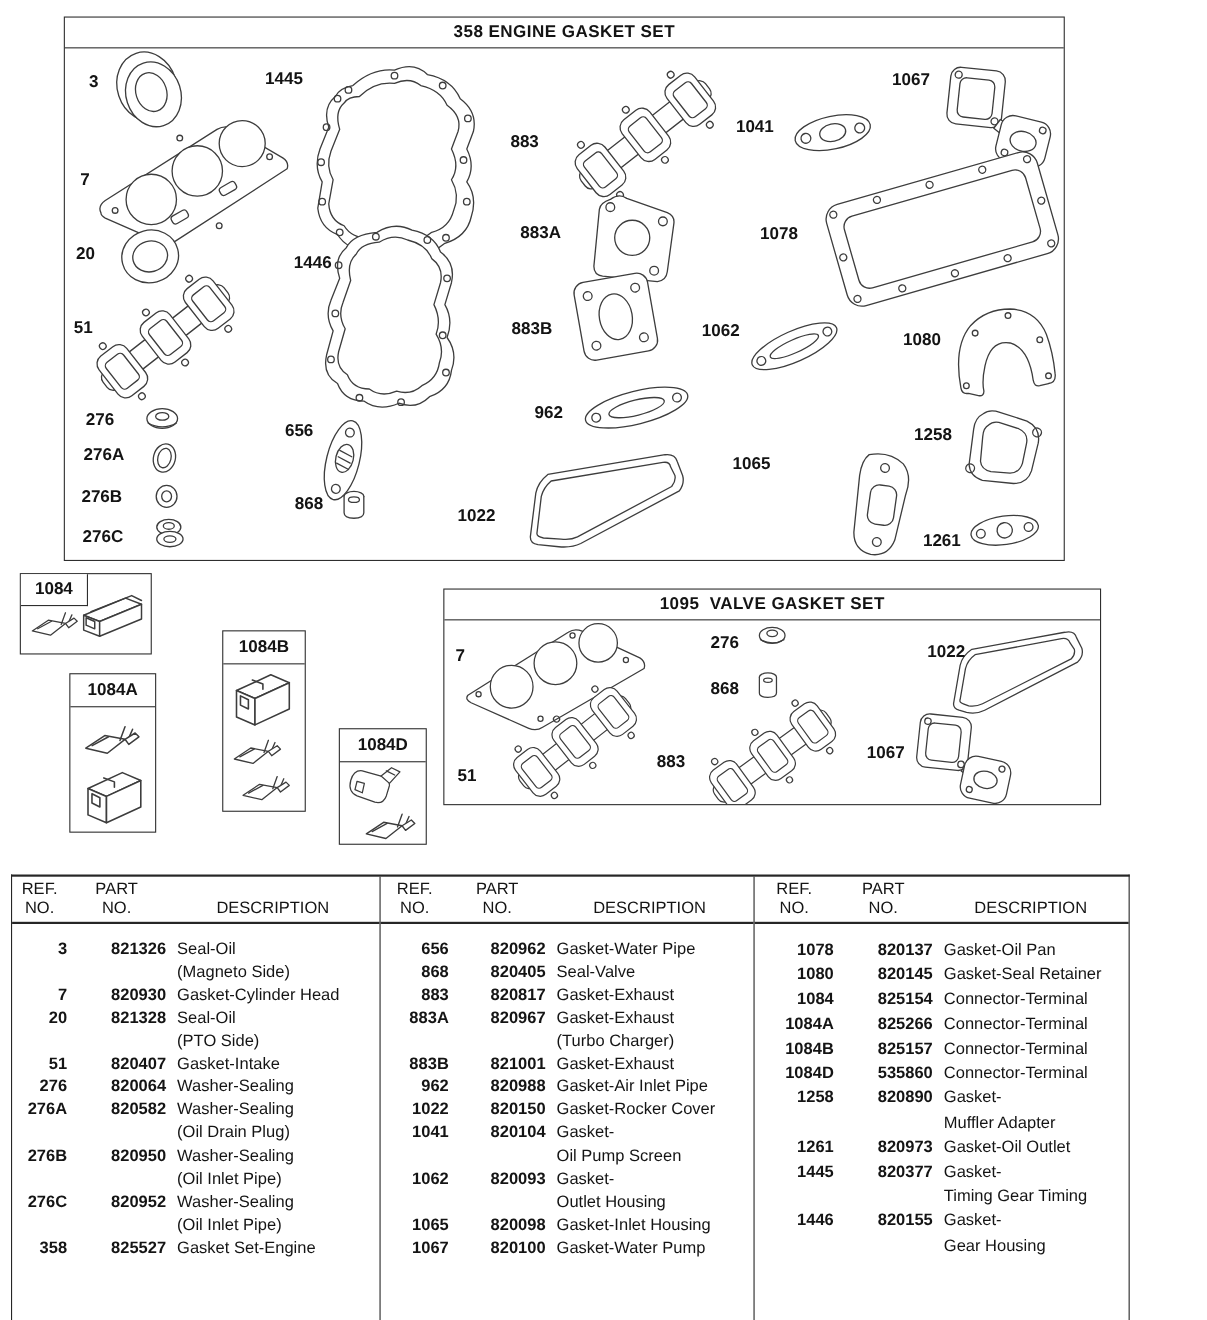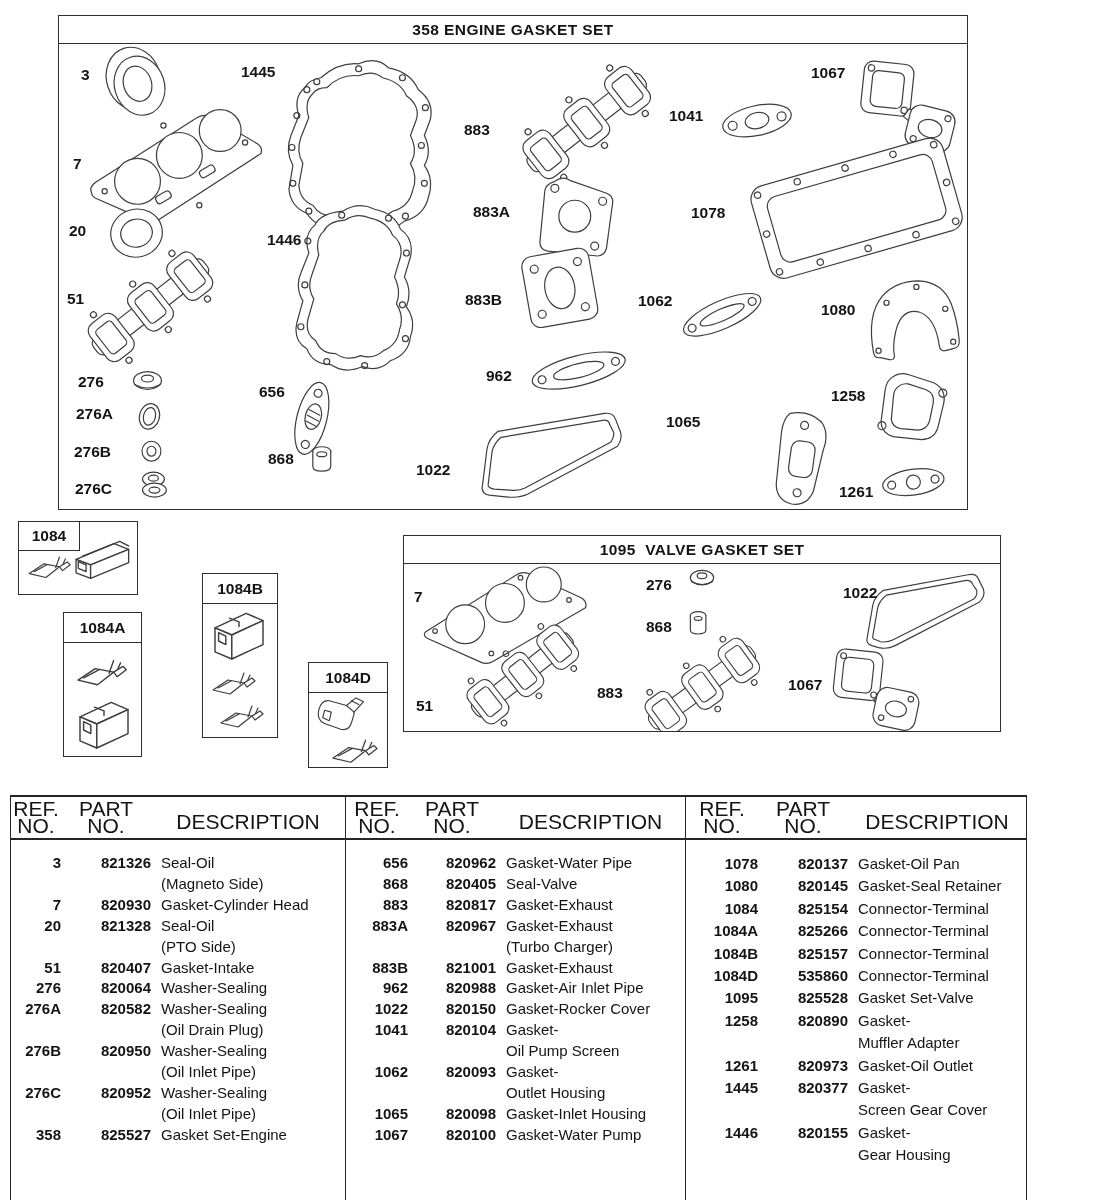--- a/index.html
+++ b/index.html
@@ -24,21 +24,21 @@
   .ccontent{position:absolute;left:0;right:0;bottom:0;}
   
   #ptable{position:absolute;left:10px;top:795px;width:1017px;height:405px;box-sizing:border-box;
           border-top:2.3px solid #262626;border-left:1.7px solid #262626;border-right:1.7px solid #262626;
           display:flex;background:#fff;}
   .tgroup{position:relative;height:100%;box-sizing:border-box;}
   .tg1{width:335px;border-right:1.7px solid #262626;}
   .tg2{width:340px;border-right:1.7px solid #262626;}
   .tg3{flex:1;}
   .thead{height:43px;border-bottom:2.3px solid #262626;box-sizing:border-box;
-         display:grid;align-items:end;padding-bottom:4px;font-size:21px;}
+         display:grid;align-items:end;padding-bottom:4px;font-size:15px;}
   .tg1 .thead,.tg1 .tline{grid-template-columns:50px 90px 1fr;}
   .tg2 .thead,.tg2 .tline{grid-template-columns:62px 88px 1fr;}
   .tg3 .thead,.tg3 .tline{grid-template-columns:72px 90px 1fr;}
   .hstack{display:flex;flex-direction:column;align-items:center;line-height:17px;}
   .h-desc{text-align:center;}
   .tbody{padding-top:13px;}
   .tline{display:grid;line-height:20.9px;font-size:15px;}
   .tg3 .tline{line-height:22.4px;}
   .tline .ref{text-align:right;font-weight:bold;}
   .tline .part{text-align:right;font-weight:bold;}
@@ -707,25 +707,20 @@
           <span class="part">825157</span>
           <span class="desc">Connector-Terminal</span>
         </div>
 
         <div class="tline">
           <span class="ref">1084D</span>
           <span class="part">535860</span>
           <span class="desc">Connector-Terminal</span>
         </div>
 
-        <div class="tline">
-          <span class="ref">1095</span>
-          <span class="part">825528</span>
-          <span class="desc">Gasket Set-Valve</span>
-        </div>
 
         <div class="tline">
           <span class="ref">1258</span>
           <span class="part">820890</span>
           <span class="desc">Gasket-</span>
         </div>
 
         <div class="tline">
           <span class="ref"></span>
           <span class="part"></span>
@@ -740,21 +735,21 @@
 
         <div class="tline">
           <span class="ref">1445</span>
           <span class="part">820377</span>
           <span class="desc">Gasket-</span>
         </div>
 
         <div class="tline">
           <span class="ref"></span>
           <span class="part"></span>
-          <span class="desc">Screen Gear Cover</span>
+          <span class="desc">Timing Gear Timing</span>
         </div>
 
         <div class="tline">
           <span class="ref">1446</span>
           <span class="part">820155</span>
           <span class="desc">Gasket-</span>
         </div>
 
         <div class="tline">
           <span class="ref"></span>

